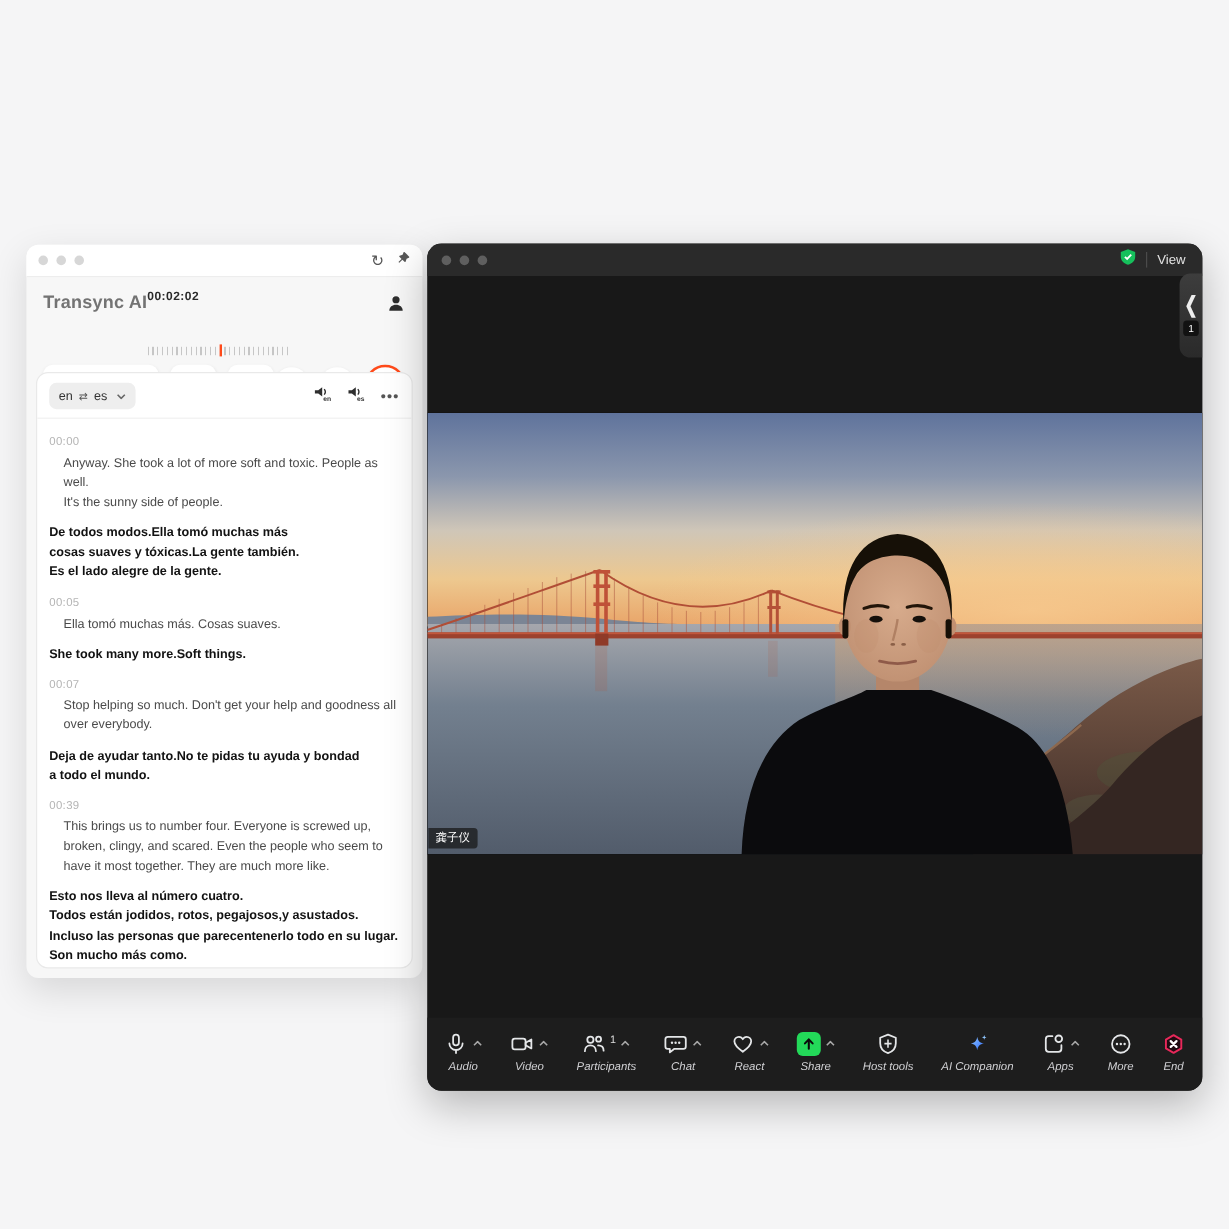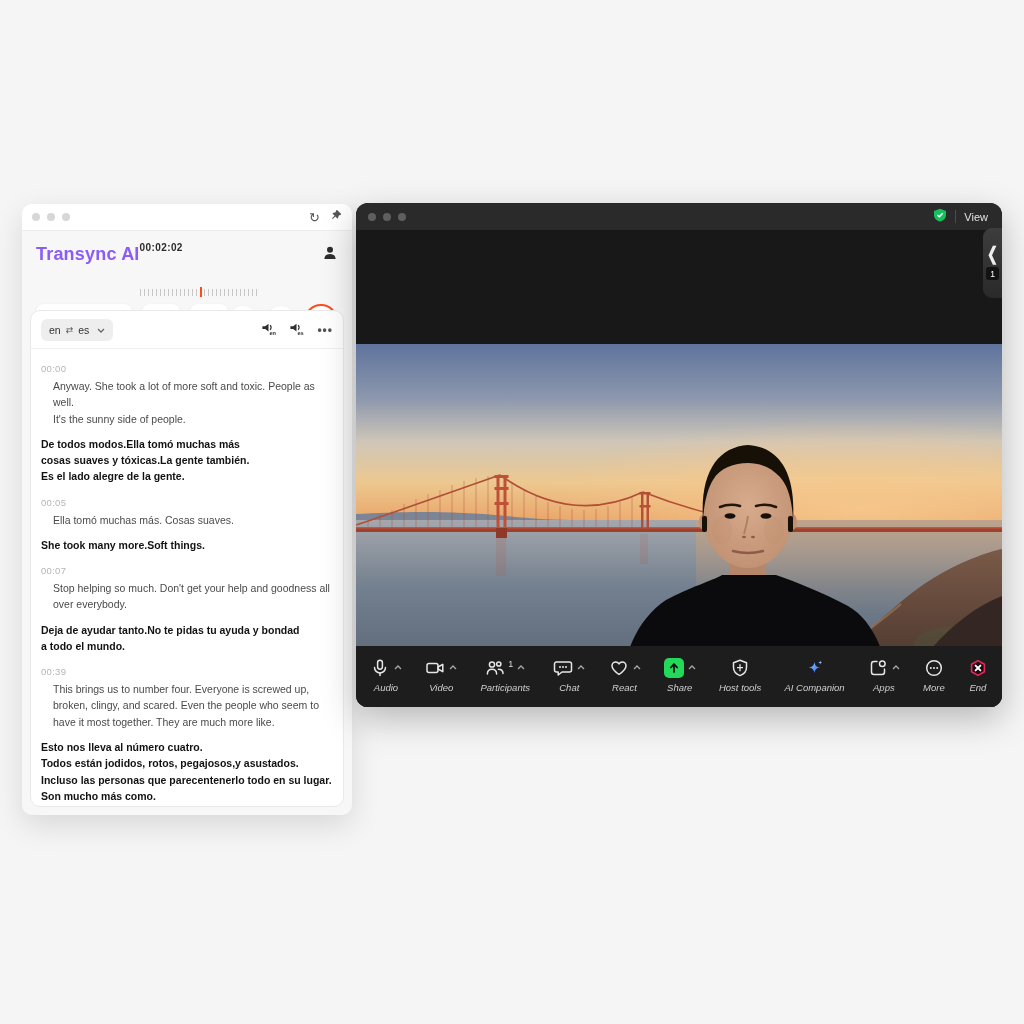--- a/index.html
+++ b/index.html
@@ -7,21 +7,21 @@
   .win{position:absolute;border-radius:10px;box-shadow:0 10px 30px rgba(0,0,0,.12);}
 
   
   .t-win{left:22px;top:204px;width:330px;height:611px;background:#f7f7f7;}
   .t-titlebar{height:26px;background:#fff;border-radius:10px 10px 0 0;border-bottom:1px solid #ededed;display:flex;align-items:center;padding:0 10px;position:relative;}
   .dots{display:flex;gap:7px;}
   .dot{width:8px;height:8px;border-radius:50%;background:#d7d7d7;}
   .t-title{position:absolute;left:0;right:0;text-align:center;font-size:11px;font-weight:700;color:#222;}
   .t-titlebar-icons{margin-left:auto;display:flex;gap:10px;align-items:center;z-index:1;color:#555;font-size:13px;line-height:1;}
   .t-header{display:flex;align-items:flex-start;padding:13px 14px 0 14px;}
-  .app-title{font-size:18px;font-weight:700;color:#8b5cf6;letter-spacing:.2px;}
+  .app-title{font-size:15px;font-weight:700;color:#737373;letter-spacing:.2px;}
   .timer-block{flex:1;display:flex;flex-direction:column;align-items:flex-start;margin-top:-2px;gap:32px;}
   .timer-text{font-size:10px;font-weight:700;color:#2a2a2a;letter-spacing:.4px;}
   .ticks{height:7px;background:repeating-linear-gradient(90deg,#c6c6c6 0 1px,transparent 1px 4px);}
   .timer-ruler{width:120px;margin-top:4px;position:relative;}
   .timer-ruler .marker{position:absolute;left:50%;top:-2px;width:2px;height:10px;background:#ff4a1a;}
   .t-controls{display:flex;align-items:flex-start;padding:8px 14px 0 14px;}
   .mode-col{display:flex;flex-direction:column;}
   .mode-btn{width:78px;height:27px;background:#fff;border-radius:8px;box-shadow:0 1px 3px rgba(0,0,0,.08);display:flex;align-items:center;justify-content:space-between;padding:0 9px;font-size:11px;color:#333;cursor:pointer;}
   .mode-caret{color:#888;font-size:11px;}
   .mode-ticks{width:94px;margin-top:6px;height:6px;background:repeating-linear-gradient(90deg,#d2d2d2 0 1px,transparent 1px 4px);}
@@ -37,21 +37,21 @@
   .lang-pill{background:#eeeeee;border-radius:6px;height:22px;display:flex;align-items:center;gap:5px;padding:0 8px;font-size:10.5px;color:#333;cursor:pointer;}
   .lang-swap{font-size:9px;color:#555;}
   .card-head-icons{margin-left:auto;display:flex;gap:13px;align-items:center;}
   .entries{padding:2px 10px 12px 10px;overflow:hidden;flex:1;}
   .e-time{font-size:9.5px;color:#b5b5b5;margin-top:12px;letter-spacing:.3px;}
   .e-src{font-size:10.5px;color:#4a4a4a;line-height:1.55;margin-top:4px;white-space:pre-line;margin-left:12px;}
   .e-trans{font-size:10.5px;color:#121212;font-weight:700;line-height:1.55;margin-top:9px;white-space:pre-line;}
   .more-dots{color:#555;font-size:12px;font-weight:700;letter-spacing:1px;cursor:pointer;}
 
   
-  .z-win{left:356px;top:203px;width:646px;height:504px;background:#181818;border-radius:12px;overflow:hidden;box-shadow:0 12px 34px rgba(0,0,0,.25);}
+  .z-win{left:356px;top:203px;width:646px;height:706px;background:#181818;border-radius:12px;overflow:hidden;box-shadow:0 12px 34px rgba(0,0,0,.25);}
   .z-titlebar{height:27px;background:#2a2a2a;display:flex;align-items:center;padding:0 12px;position:relative;}
   .z-titlebar .dot{background:#5f5f5f;}
   .z-title-right{position:absolute;right:14px;top:0;height:27px;display:flex;align-items:center;gap:8px;}
   .z-sep{width:1px;height:13px;background:#4b4b4b;}
   .z-view{font-size:11px;color:#e2e2e2;cursor:pointer;white-space:nowrap;}
   .z-video{position:absolute;left:0;right:0;top:141px;height:368px;background:#000;overflow:hidden;font-family:Liberation Serif, serif;}
   .z-video svg{display:block;}
   .name-tag{position:absolute;left:1px;bottom:5px;background:rgba(22,22,22,.72);color:#fff;font-size:9.5px;padding:2px 6px;border-radius:0 3px 3px 0;}
   .z-handle{position:absolute;right:0;top:25px;width:19px;height:70px;background:linear-gradient(180deg,#3d3d3d,#2a2a2a);border-radius:9px 0 0 9px;display:flex;flex-direction:column;align-items:center;justify-content:center;gap:6px;cursor:pointer;}
   .z-handle .chev{color:#eee;font-size:13px;font-weight:700;transform:scaleY(1.4);}

